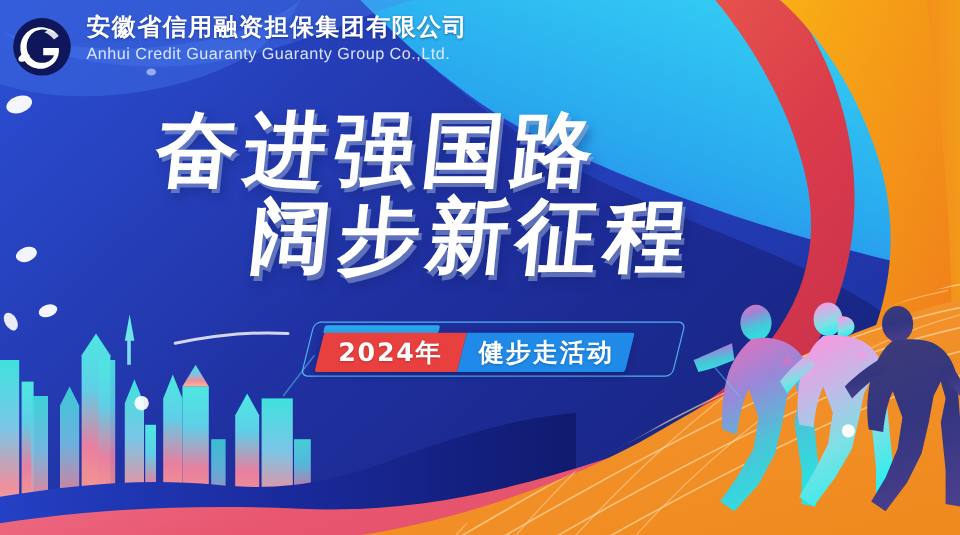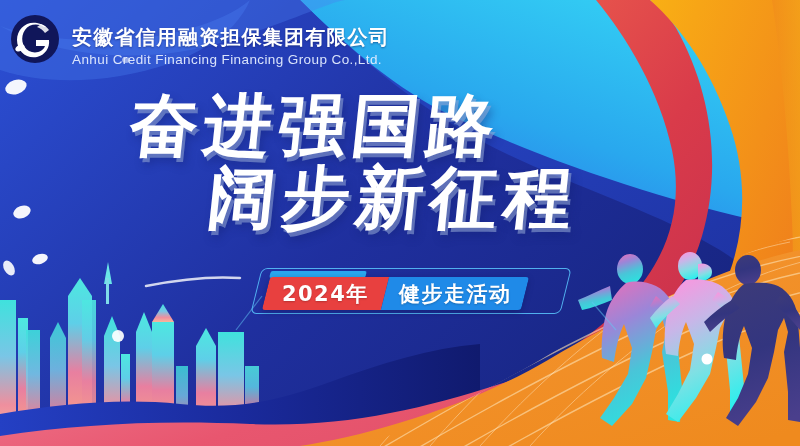--- a/index.html
+++ b/index.html
@@ -21,21 +21,21 @@
     width: 800px;
     height: 446px;
   }
 
   
   .header {
     position: absolute;
     left: 8px;
     top: 12px;
     display: flex;
-    align-items: flex-end;
+    align-items: flex-start;
     gap: 10px;
     z-index: 40;
   }
   .logo-mark {
     width: 54px;
     height: 54px;
     flex: 0 0 54px;
     position: relative;
   }
   .company-block {
@@ -366,21 +366,21 @@
         <circle cx="27" cy="27" r="24" fill="#10165a"></circle>
         <path d="M36,15 C30,11 21,12 17,18 C12,25 14,35 21,39 C27,42 35,40 37,34
                  L28,34 L28,28 L41,28 C42,36 37,43 29,45 C18,47 9,39 9,28
                  C9,17 18,9 29,11 C33,12 36,13 38,15 Z" fill="#ffffff"></path>
         <path d="M33,12 C36,13 39,15 41,18 L37,21 C35,18 32,16 29,15 Z" fill="#ffffff" opacity=".85"></path>
         <ellipse cx="12" cy="36" rx="5" ry="3" transform="rotate(-25 12 36)" fill="#ffffff"></ellipse>
       </svg>
     </div>
     <div class="company-block">
       <div class="company-cn">安徽省信用融资担保集团有限公司</div>
-      <div class="company-en">Anhui Credit Financing Financing Group Co.,Ltd.</div>
+      <div class="company-en">Anhui Credit Guaranty Guaranty Group Co.,Ltd.</div>
     </div>
   </div>
 
   <div class="title-wrap">
     <div class="title-line title-line-1">奋进强国路</div>
     <div class="title-line title-line-2">阔步新征程</div>
   </div>
 
   <div class="subtitle-frame">
     <div class="sub-outline"></div>

